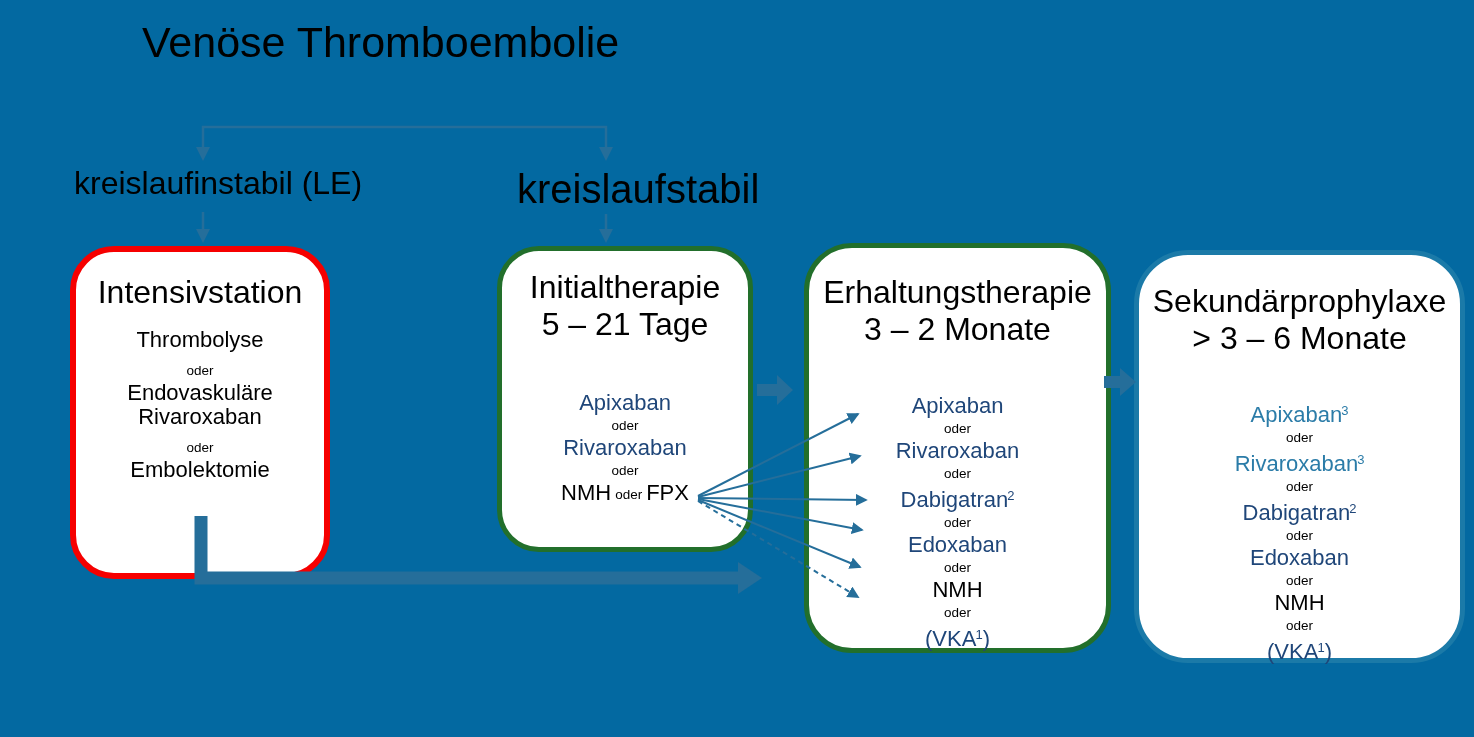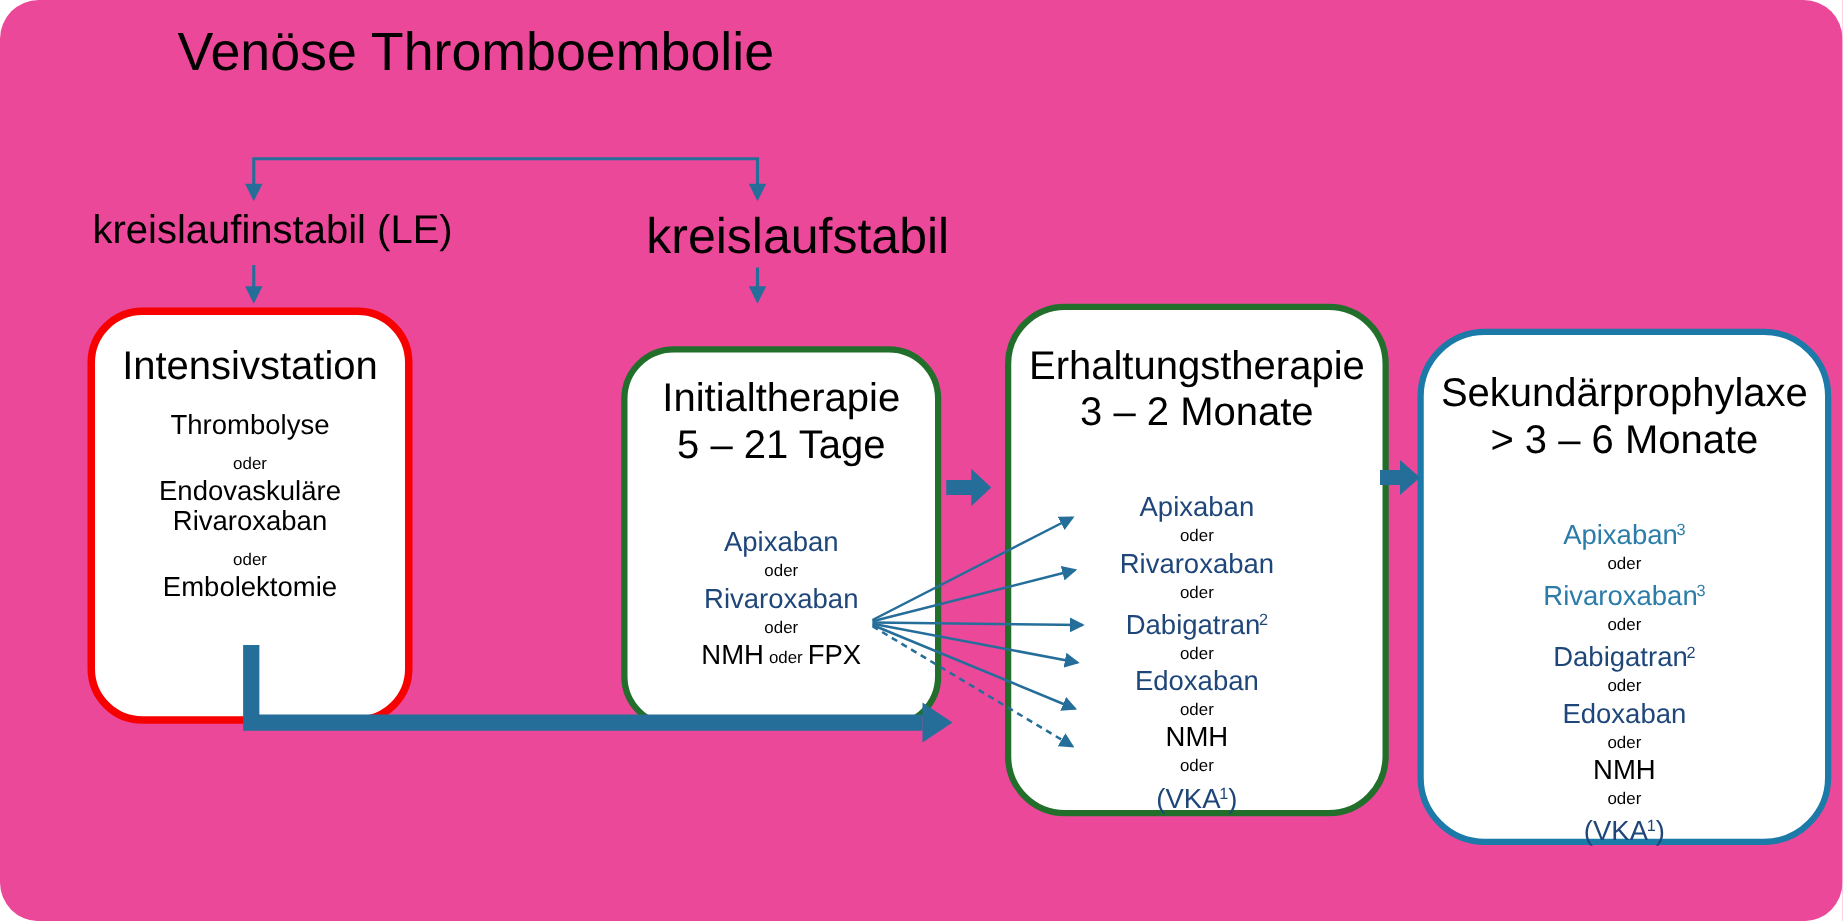--- a/index.html
+++ b/index.html
@@ -1,35 +1,35 @@
 <!DOCTYPE html>
 <html style="--c-arrow: #256e9a; --c-red: #f60000; --c-green: #226f2b; --c-blue: #1b7aa8; --c-navy: #1f4679; --c-teal: #2b7ca8; --c-ink: #000000;"><head>
 <meta charset="utf-8">
 <style>
   html,body{margin:0;padding:0;background:#fff;}
   .canvas{
-    position:relative;width:1474px;height:737px;background:#ec4899;overflow:hidden;
-    font-family:"Liberation Sans","DejaVu Sans",sans-serif;color:#000;border-radius:31px;
+    position:relative;width:1474px;height:737px;background:#0369a1;overflow:hidden;
+    font-family:"Liberation Sans","DejaVu Sans",sans-serif;color:#000;
   }
   .abs{position:absolute;}
   .title{
     left:142px;top:18px;font-size:43px;line-height:48px;color:var(--c-ink,#000);
     white-space:nowrap;
   }
   .branch-label{font-size:32px;line-height:38px;color:var(--c-ink,#000);white-space:nowrap;}
   .branch-label.unstable{left:74px;top:164px;}
   .branch-label.stable{left:517px;top:170px;font-size:40px;}
   .box{
     position:absolute;box-sizing:border-box;background:#fff;
     display:flex;flex-direction:column;align-items:center;text-align:center;
   }
   .box.red{left:70px;top:246px;width:260px;height:333px;border:6px solid var(--c-red,#f60000);border-radius:44px;}
-  .box.green2{left:497px;top:246px;width:256px;height:306px;border:5px solid var(--c-green,#226f2b);border-radius:42px;margin-top:31px;}
+  .box.green2{left:497px;top:246px;width:256px;height:306px;border:5px solid var(--c-green,#226f2b);border-radius:42px;}
   .box.green3{left:794px;top:243px;width:307px;height:410px;border:5px solid var(--c-green,#226f2b);border-radius:48px;margin-left:10px;}
-  .box.blue4{left:1134px;top:250px;width:331px;height:413px;border:5px solid var(--c-blue,#1b7aa8);border-radius:54px;margin-top:13px;}
+  .box.blue4{left:1134px;top:250px;width:331px;height:413px;border:5px solid var(--c-blue,#1b7aa8);border-radius:54px;}
   .box-title{font-size:32px;line-height:37px;color:var(--c-ink,#000);white-space:nowrap;}
   .drug{font-size:22px;line-height:24px;white-space:nowrap;}
   .drug.black{color:var(--c-ink,#000);text-align:right;}
   .drug.navy{color:var(--c-navy,#1f4679);}
   .drug.teal{color:var(--c-teal,#2b7ca8);}
   .oder{font-size:13.5px;line-height:21px;color:var(--c-ink,#000);}
   .sup{font-size:13px;vertical-align:7px;margin-left:-1px;}
   .inline-oder{font-size:13.5px;margin:0 4px;vertical-align:1px;}
   svg.connectors{position:absolute;left:0;top:0;pointer-events:none;z-index:5;}
   svg .ln{stroke:var(--c-arrow,#256e9a);fill:none;}

